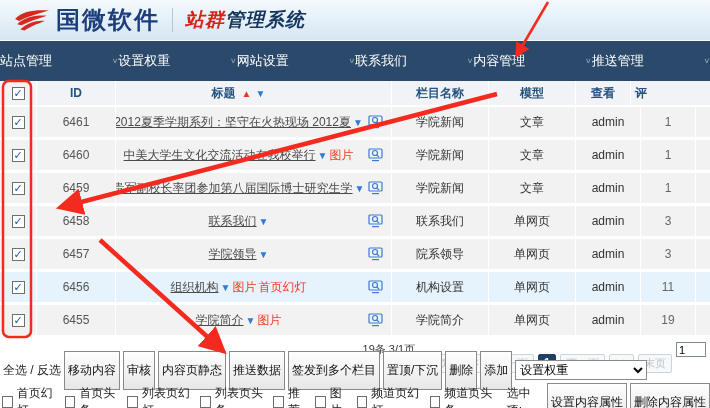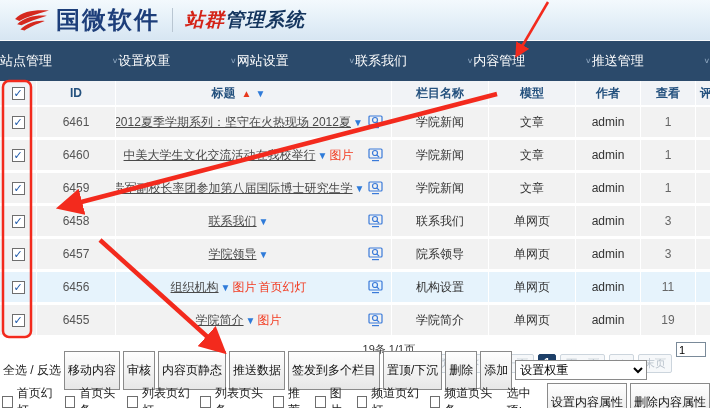--- a/index.html
+++ b/index.html
@@ -118,21 +118,20 @@
       <span class="cb">✓</span>
     </div>
     <div class="cell c-id">ID</div>
     <div class="cell c-title">
       <span>标题</span>
         <span class="sort-asc">▲</span>
         <span class="sort-desc">▼</span>
     </div>
     <div class="cell c-cat">栏目名称</div>
     <div class="cell c-model">模型</div>
-    <div class="cell c-auth">作者</div>
     <div class="cell c-view">查看</div>
     <div class="cell c-com">评</div>
   </div>
   <div id="tbody">
       <div class="trow">
         <div class="cell c-cb">
           <span class="cb">✓</span>
         </div>
         <div class="cell c-id">6461</div>
         <div class="cell c-title">
@@ -278,21 +277,21 @@
         <div class="cell c-cat">学院简介</div>
         <div class="cell c-model">单网页</div>
         <div class="cell c-auth">admin</div>
         <div class="cell c-view">19</div>
         <div class="cell c-com"></div>
       </div>
     </div>
 </div>
 
 <div class="pager">
-  <span style="margin-right:3px;">19条 1/1页</span>
+  <span style="margin-right:3px;">19条 3/1页</span>
   <span id="pgbtns" style="display:flex;gap:4px;">
       <span class="pg-btn">首页</span>
       <span class="pg-btn">&lt;&lt;</span>
       <span class="pg-btn">上一页</span>
       <span class="pg-btn active">1</span>
       <span class="pg-btn">下一页</span>
       <span class="pg-btn">&gt;&gt;</span>
       <span class="pg-btn">末页</span>
     </span>
   <input class="pg-input" value="1" style="">

